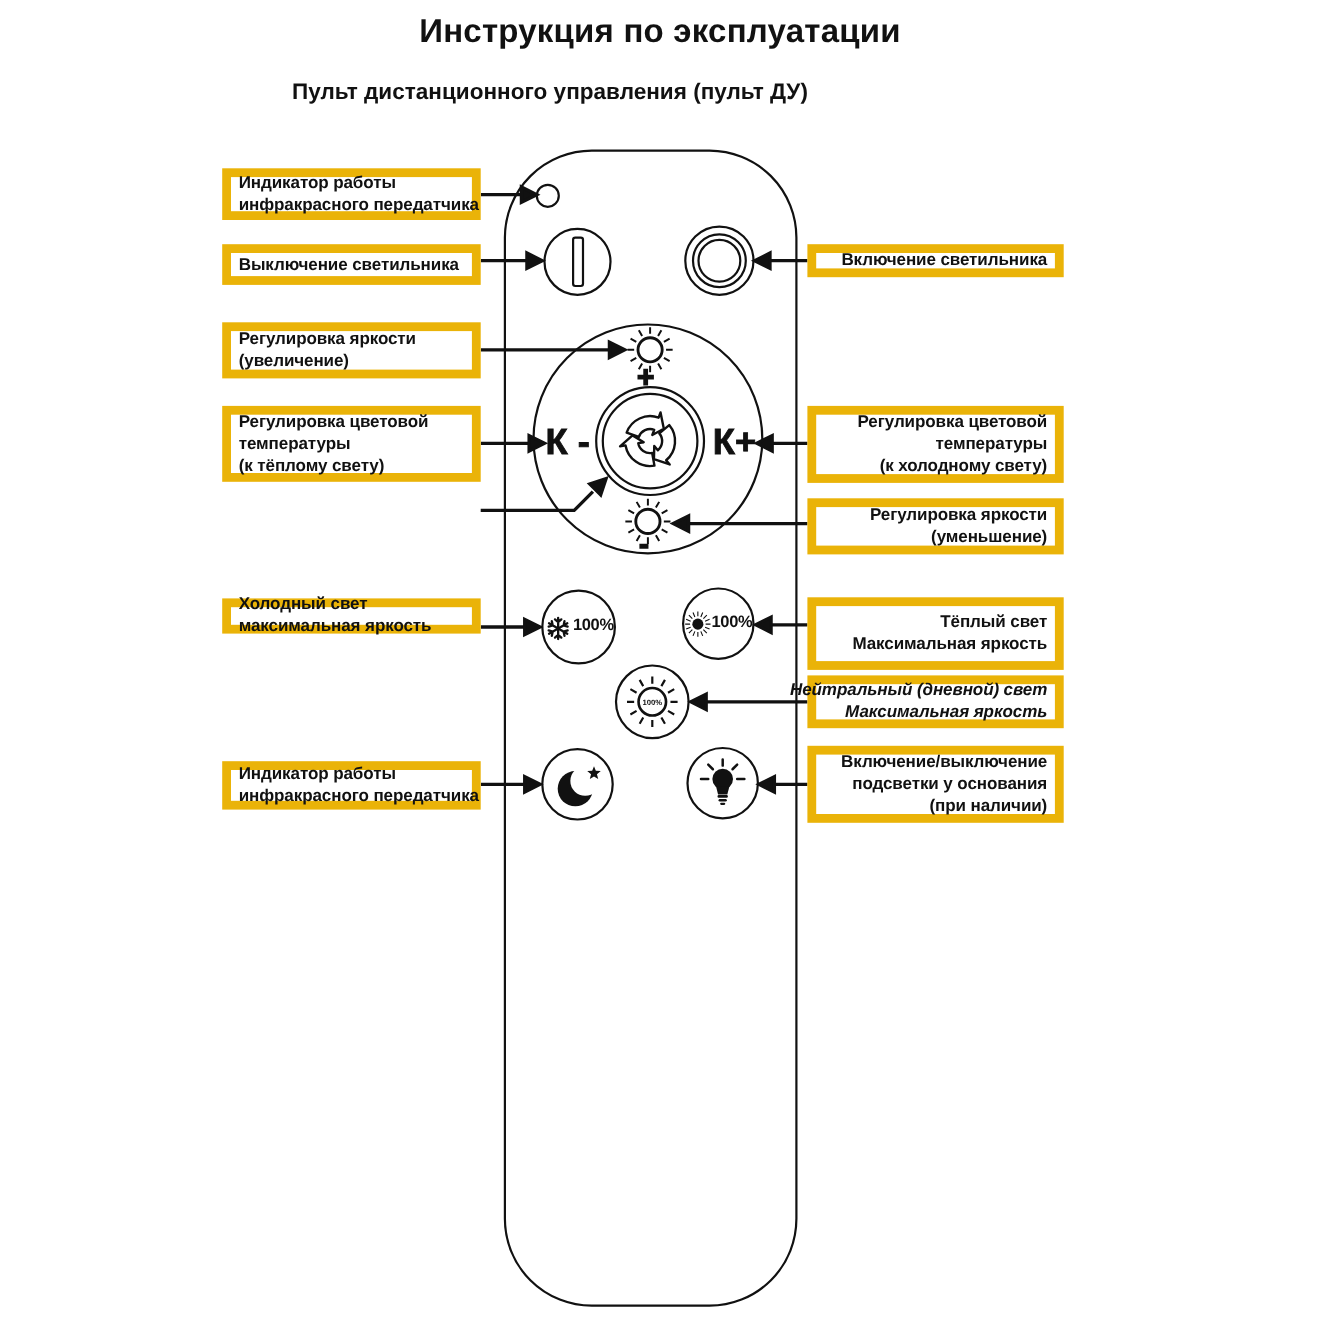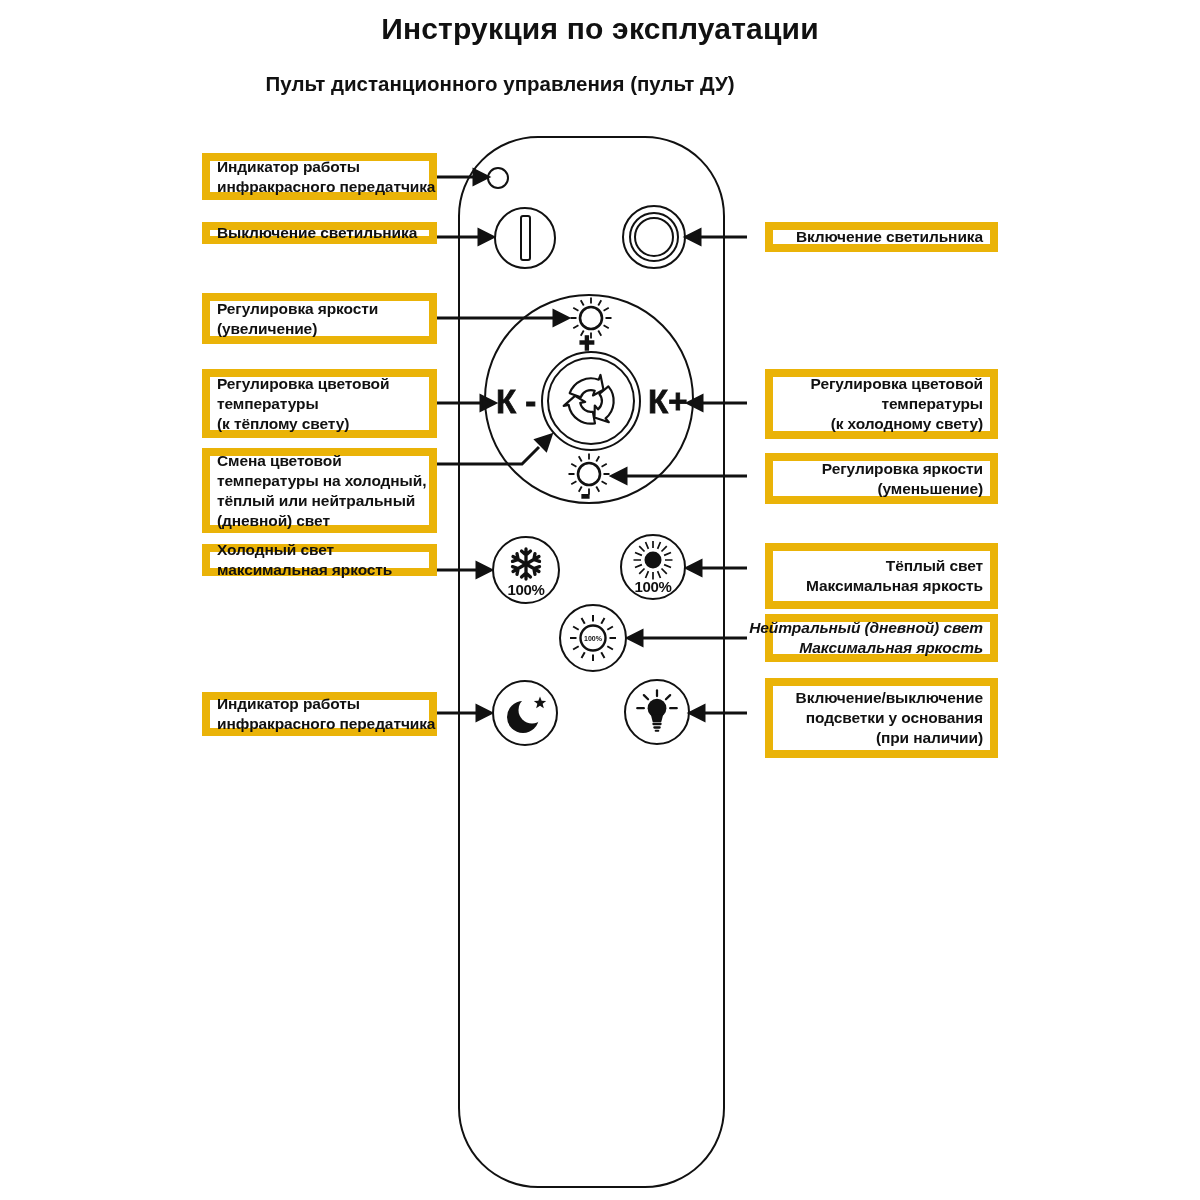--- a/index.html
+++ b/index.html
@@ -5,35 +5,35 @@
   html,body{margin:0;padding:0;background:#fff;}
   .canvas{position:relative;width:1200px;height:1200px;background:#fff;overflow:hidden;
           font-family:"Liberation Sans",sans-serif;color:#111;}
   .title{position:absolute;top:12px;left:0;width:1200px;text-align:center;
          font-size:30px;font-weight:bold;letter-spacing:0.2px;}
   .subtitle{position:absolute;top:72px;left:0;width:1000px;text-align:center;
          font-size:20.5px;font-weight:bold;}
   .remote-body{position:absolute;left:458px;top:136px;width:267px;height:1052px;
          border:2.5px solid #111;border-radius:80px;background:#fff;box-sizing:border-box;}
   .circ{position:absolute;border:2.5px solid #111;border-radius:50%;background:#fff;
-        box-sizing:border-box;display:flex;flex-direction:column;align-items:center;justify-content:center;}
+        box-sizing:border-box;display:flex;flex-direction:row;align-items:center;justify-content:center;}
   .big-circle{position:absolute;left:484px;top:294px;width:210px;height:210px;
         border:2.2px solid #111;border-radius:50%;box-sizing:border-box;background:#fff;}
   .ring{border:2.5px solid #111;border-radius:50%;box-sizing:border-box;
         display:flex;align-items:center;justify-content:center;background:#fff;}
   .offbar{width:11px;height:46px;border:2.2px solid #111;border-radius:3px;box-sizing:border-box;background:#fff;}
   .pct{font-size:15px;font-weight:bold;margin-top:-3px;letter-spacing:-0.3px;}
   .ktext{position:absolute;font-size:33px;font-weight:bold;-webkit-text-stroke:0.8px #111;white-space:pre;}
   .sign{position:absolute;font-size:27px;font-weight:bold;-webkit-text-stroke:1.4px #111;}
   .callout{position:absolute;border:8px solid #eab308;background:#fff;box-sizing:border-box;
         display:flex;align-items:center;padding:2px 7px;font-size:15.5px;font-weight:bold;
         line-height:20px;letter-spacing:-0.1px;}
   .callout span{white-space:pre;display:block;}
   .callout.left{left:202px;width:235px;justify-content:flex-start;text-align:left;}
-  .callout.right{left:765px;width:233px;justify-content:flex-end;text-align:right;}
+  .callout.right{left:734px;width:233px;justify-content:flex-end;text-align:right;}
   .arrows{position:absolute;left:0;top:0;pointer-events:none;}
   svg{display:block;}
 </style>
 </head>
 <body>
 
 <div class="canvas">
 
   <div class="title">Инструкция по эксплуатации</div>
   <div class="subtitle">Пульт дистанционного управления (пульт ДУ)</div>
@@ -240,38 +240,32 @@
         <line x1="747" y1="713" x2="704" y2="713"></line>
           <polygon points="704,706 704,720 690,713"></polygon>
       </g>
     </g>
   </svg>
 
   <div class="callout left" style="top:153px;height:47px;">
     <span>Индикатор работы
 инфракрасного передатчика</span>
     </div>
-  <div class="callout left" style="top:222px;height:22px;">
+  <div class="callout left" style="top:222px;height:37px;">
     <span>Выключение светильника</span>
     </div>
   <div class="callout left" style="top:293px;height:51px;">
     <span>Регулировка яркости
 (увеличение)</span>
     </div>
   <div class="callout left" style="top:369px;height:69px;">
     <span>Регулировка цветовой
 температуры
 (к тёплому свету)</span>
     </div>
-  <div class="callout left" style="top:448px;height:85px;">
-    <span>Смена цветовой
-температуры на холодный,
-тёплый или нейтральный
-(дневной) свет</span>
-    </div>
   <div class="callout left" style="top:544px;height:32px;">
     <span>Холодный свет
 максимальная яркость</span>
     </div>
   <div class="callout left" style="top:692px;height:44px;">
     <span>Индикатор работы
 инфракрасного передатчика</span>
     </div>
 
   <div class="callout right" style="top:222px;height:30px;">
@@ -287,19 +281,19 @@
 (уменьшение)</span>
     </div>
   <div class="callout right" style="top:543px;height:66px;">
     <span>Тёплый свет
 Максимальная яркость</span>
     </div>
   <div class="callout right" style="top:614px;height:48px;font-style:italic;">
     <span>Нейтральный (дневной) свет
 Максимальная яркость</span>
     </div>
-  <div class="callout right" style="top:678px;height:80px;">
+  <div class="callout right" style="top:678px;height:70px;">
     <span>Включение/выключение
 подсветки у основания
 (при наличии)</span>
     </div>
 
 </div>
 
 </body></html>

